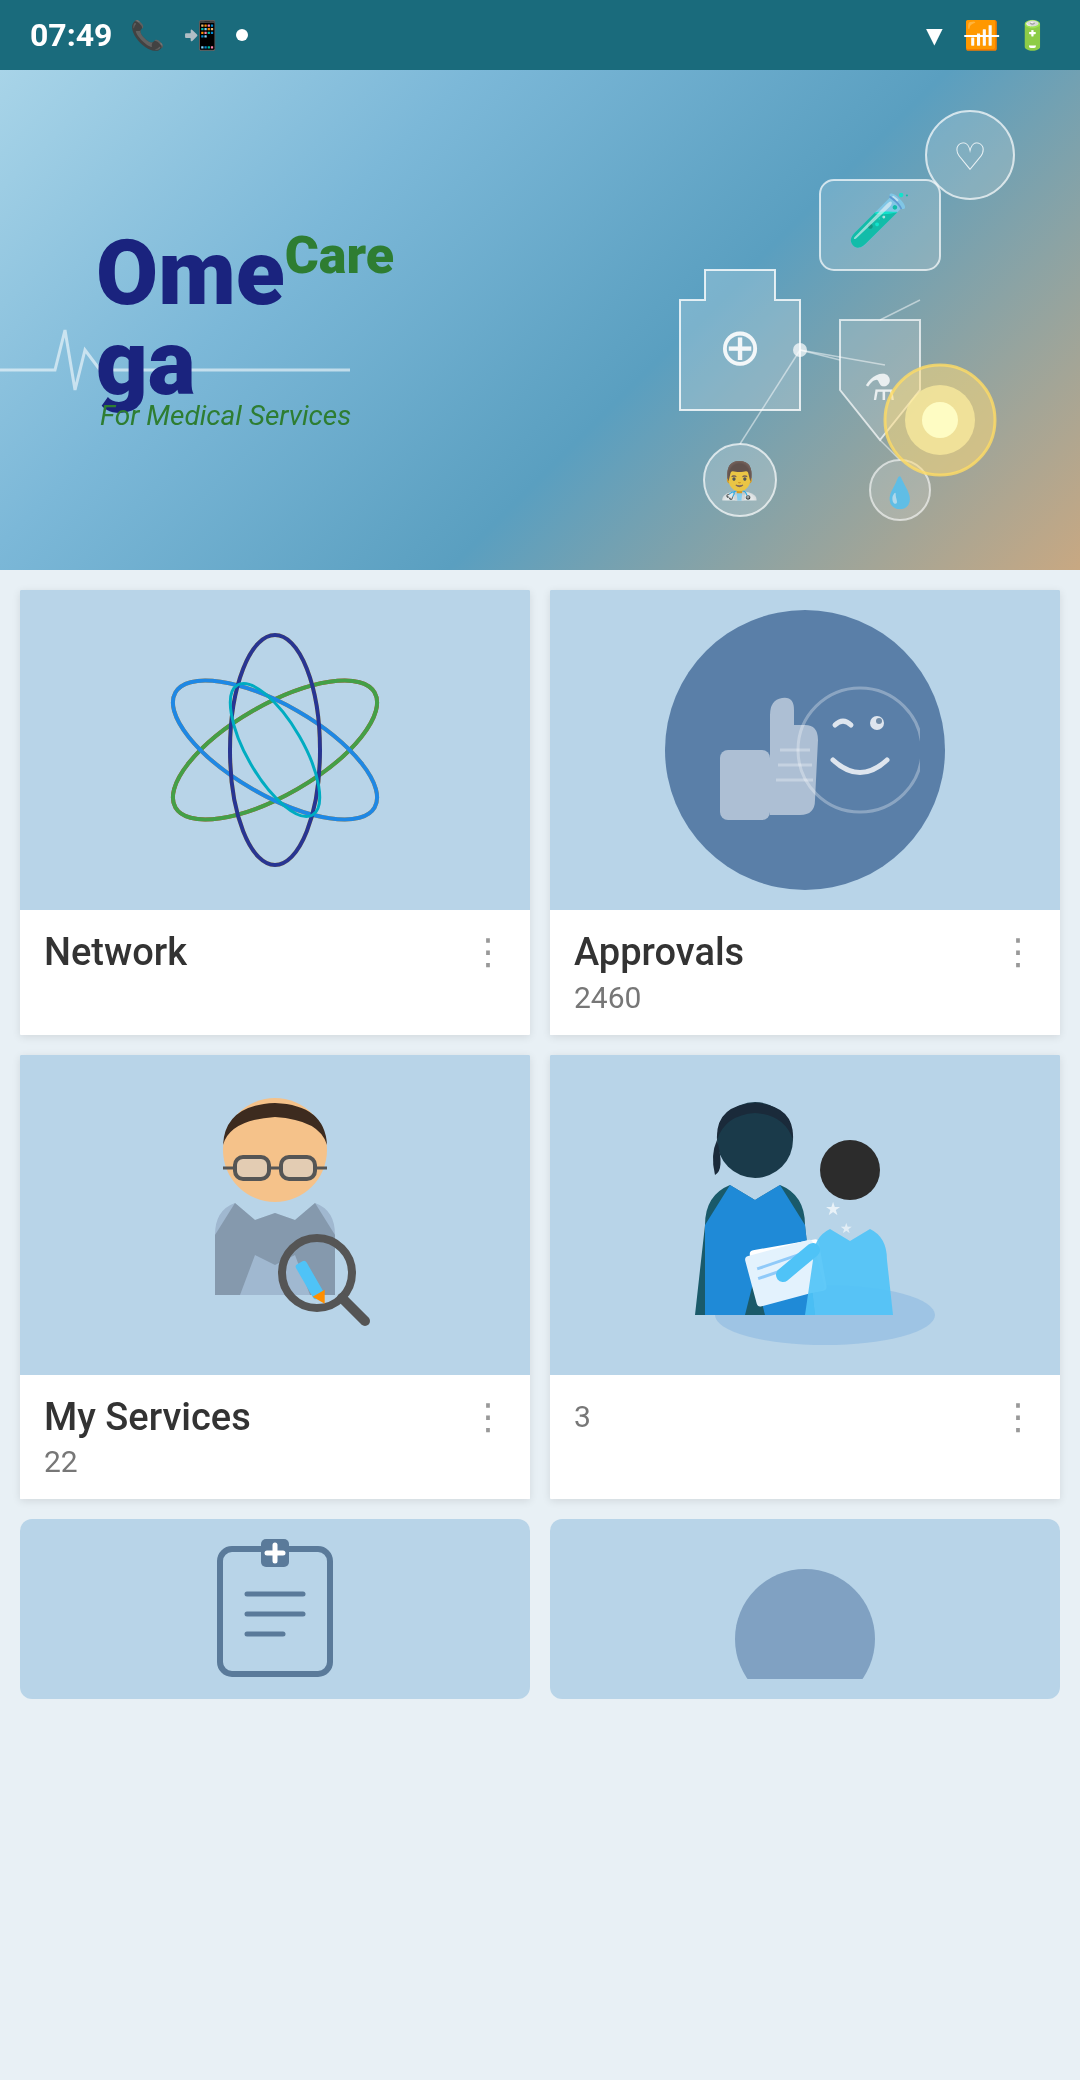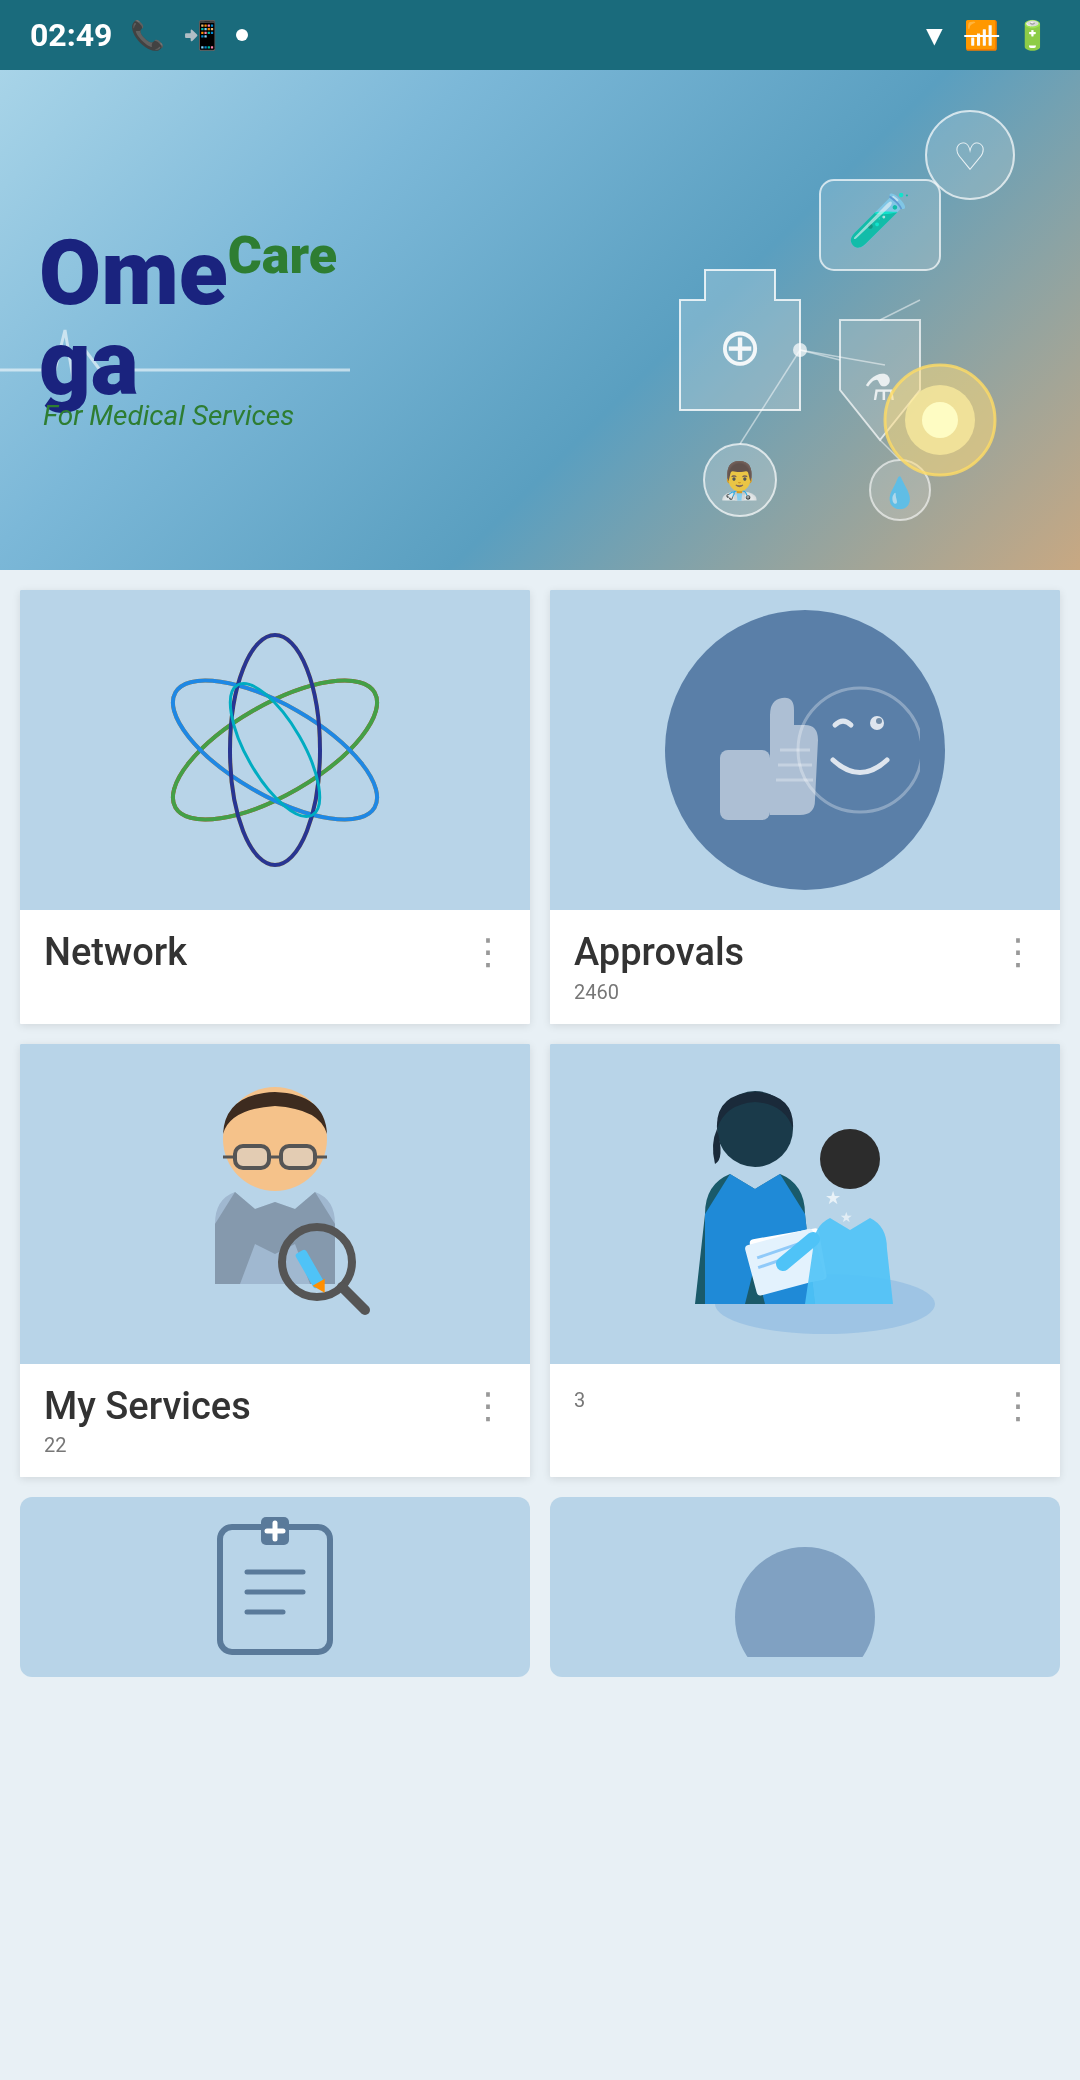--- a/index.html
+++ b/index.html
@@ -52,21 +52,21 @@
     .hero-ecg {
       position: absolute;
       left: 0;
       top: 50%;
       width: 350px;
       opacity: 0.8;
     }
     .hero-logo {
       position: relative;
       z-index: 2;
-      margin-left: 39px;
+      margin-left: 96px;
       margin-top: 20px;
     }
     .logo-text {
       font-size: 90px;
       font-weight: 900;
       line-height: 1;
     }
     .logo-ome { color: #1a237e; }
     .logo-care { color: #2e7d32; font-size: 52px; vertical-align: super; }
     .logo-ga { color: #1a237e; }
@@ -119,21 +119,21 @@
       justify-content: space-between;
       background: white;
     }
     .card-title {
       font-size: 38px;
       font-weight: 500;
       color: #333;
       line-height: 1.2;
     }
     .card-subtitle {
-      font-size: 20px;
+      font-size: 30px;
       color: #777;
       margin-top: 4px;
     }
     .card-menu-dots {
       font-size: 36px;
       color: #999;
       cursor: pointer;
       line-height: 1;
       padding-top: 4px;
     }
@@ -171,21 +171,21 @@
       align-items: center;
       justify-content: center;
       overflow: hidden;
     }
   </style>
 </head>
 <body>
 
 <div class="status-bar">
   <div class="status-left">
-    <span>02:49</span>
+    <span>07:49</span>
     <span style="font-size:28px;">📞</span>
     <span style="font-size:28px;">📲</span>
     <span style="width:12px;height:12px;background:white;border-radius:50%;display:inline-block;"></span>
   </div>
   <div class="status-right">
     <span style="font-size:28px;">▼</span>
     <span style="font-size:28px; text-decoration:line-through;">📶</span>
     <span style="font-size:28px;">🔋</span>
   </div>
 </div>

